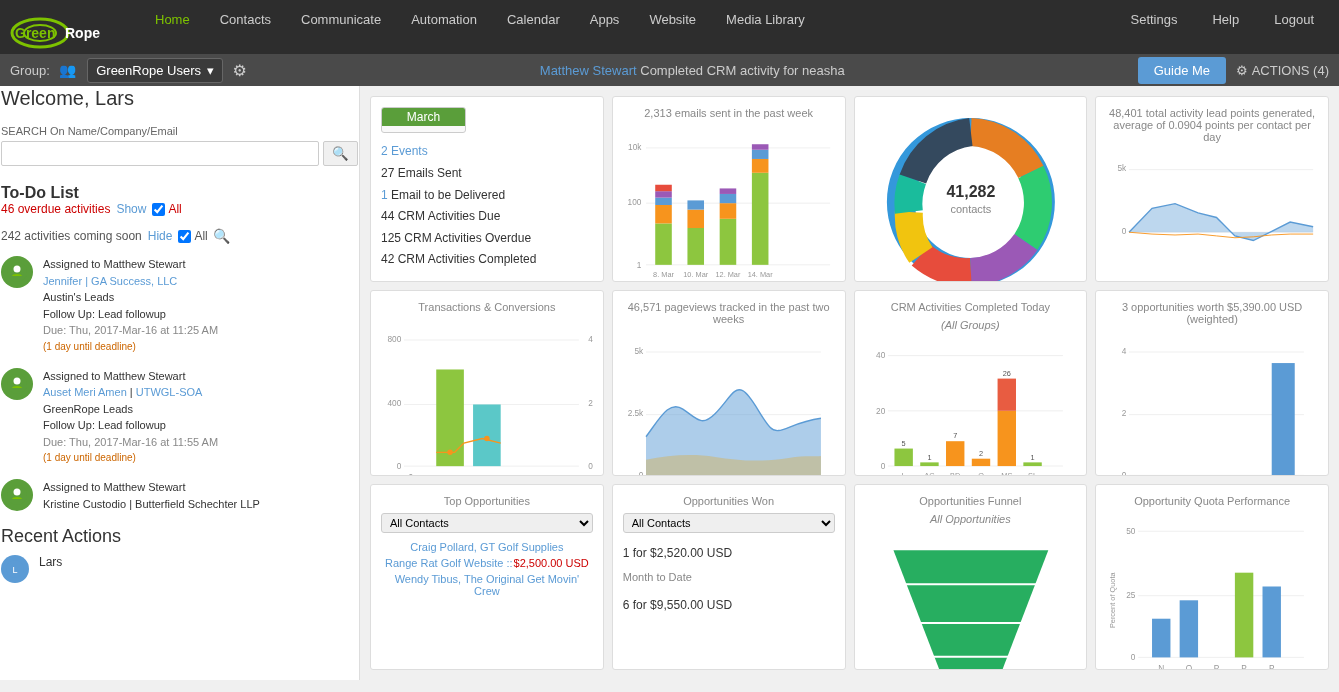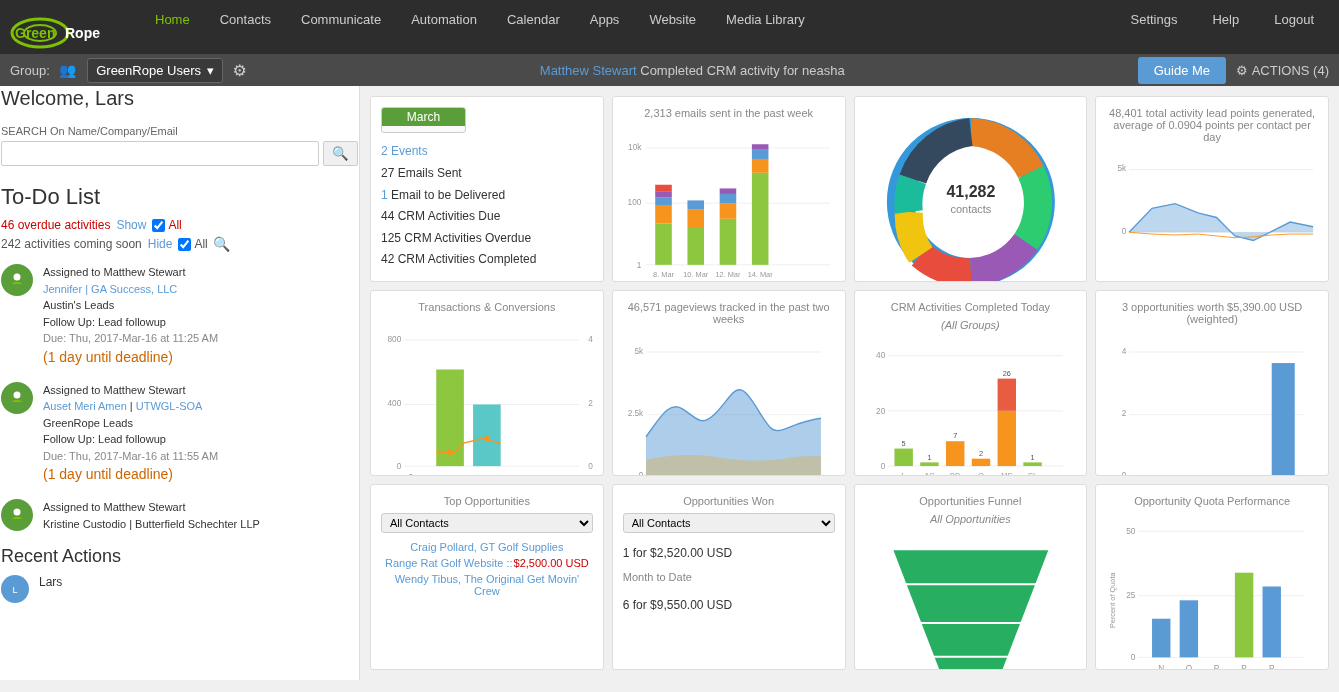--- a/index.html
+++ b/index.html
@@ -125,29 +125,29 @@
       border-radius: 2px;
     }
     .search-btn {
       background: #f0f0f0;
       border: 1px solid #ccc;
       padding: 4px 8px;
       cursor: pointer;
       border-radius: 2px;
     }
     .todo-title {
-      font-size: 22px;
-      font-weight: normal;
+      font-size: 16px;
+      font-weight: bold;
       color: #333;
-      margin-bottom: 8px;
+      margin-bottom: 0;
     }
     .todo-overdue {
       color: #cc0000;
       font-size: 12px;
-      margin-bottom: 4px;
+      margin-bottom: 12px;
       display: flex;
       align-items: center;
       gap: 6px;
     }
     .todo-overdue a { color: #5b9bd5; text-decoration: none; }
     .todo-coming {
       font-size: 12px;
       color: #555;
       margin-bottom: 12px;
       display: flex;
@@ -172,21 +172,21 @@
       align-items: center;
       justify-content: center;
       color: #fff;
       font-size: 14px;
       flex-shrink: 0;
     }
     .activity-content { flex: 1; font-size: 11px; line-height: 1.5; }
     .activity-content .assignee { color: #333; font-size: 11px; }
     .activity-content .links a { color: #5b9bd5; text-decoration: none; }
     .activity-content .deadline { color: #888; font-size: 11px; }
-    .activity-content .overdue-note { color: #cc6600; font-size: 14px; }
+    .activity-content .overdue-note { color: #cc6600; font-size: 10px; }
 
     .recent-actions-title {
       font-size: 18px;
       font-weight: normal;
       color: #333;
       margin-top: 10px;
       margin-bottom: 8px;
     }
     .recent-item {
       display: flex;

